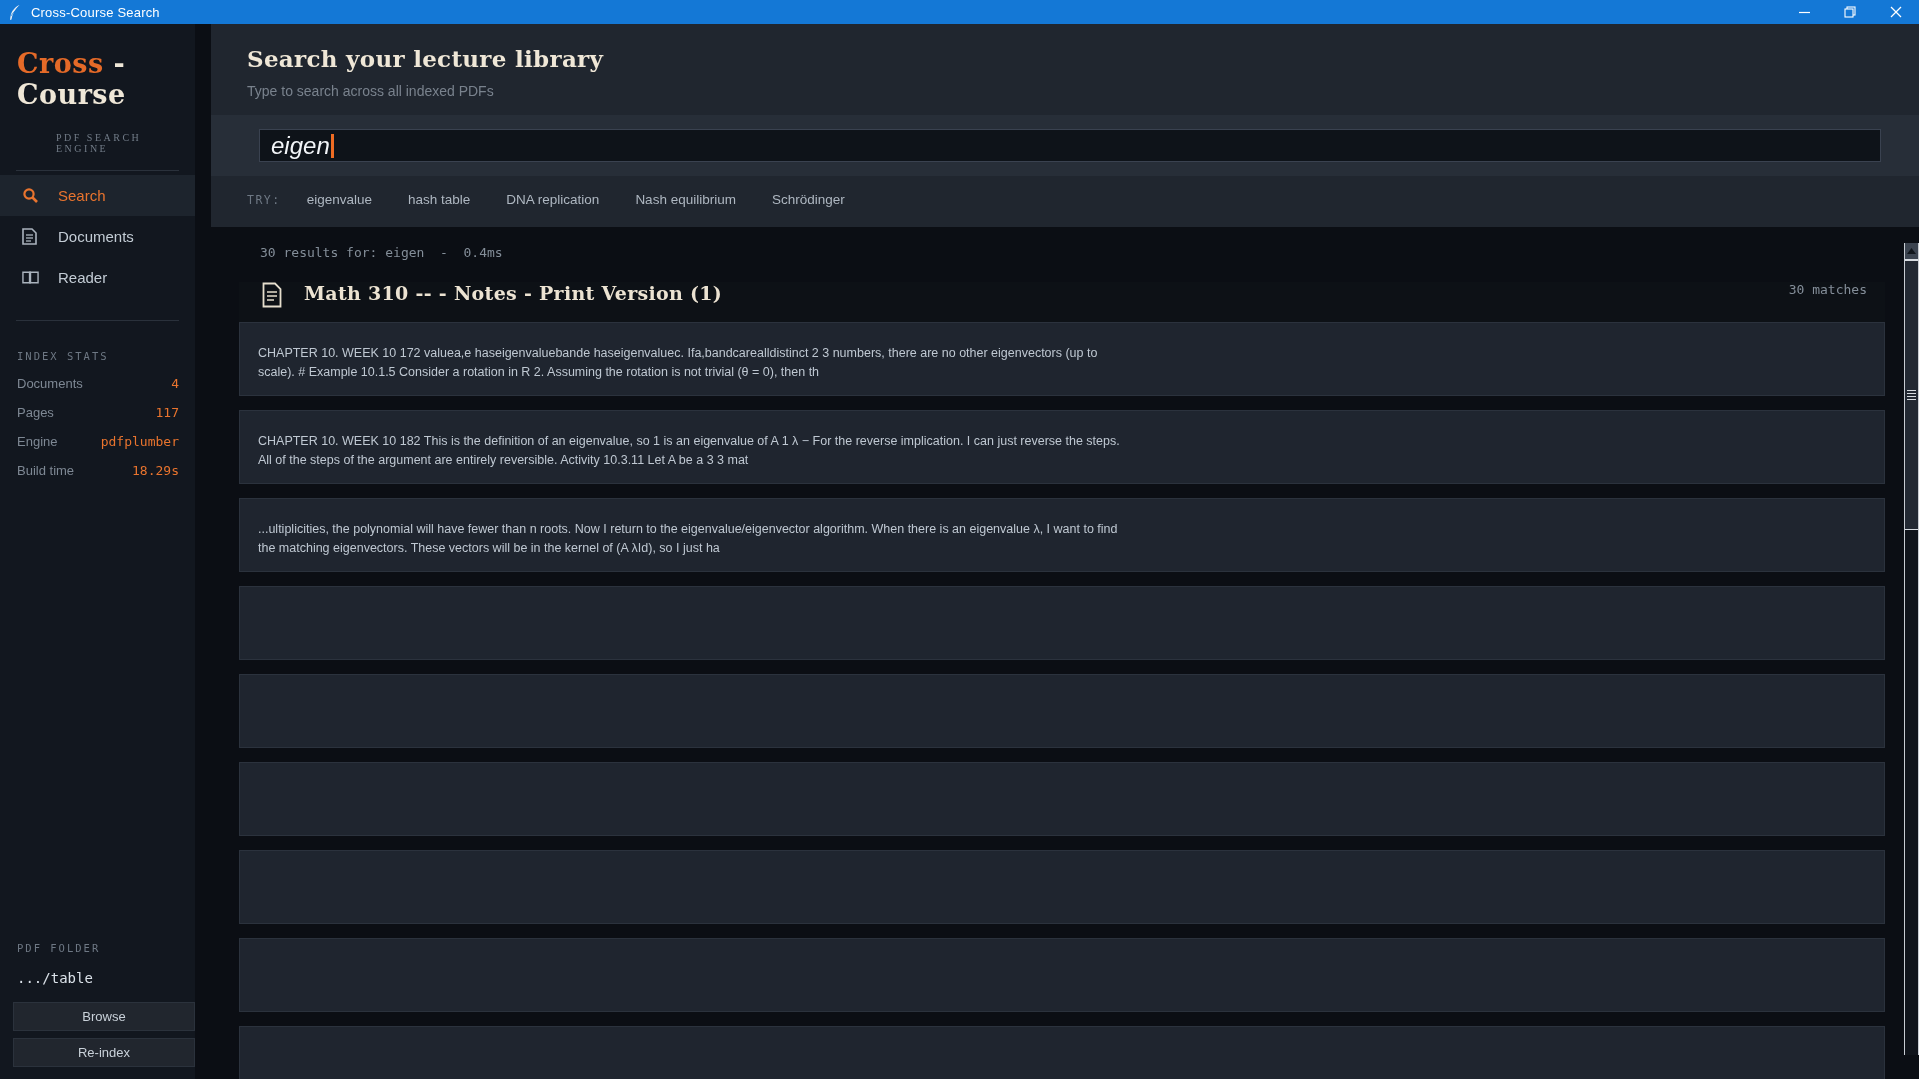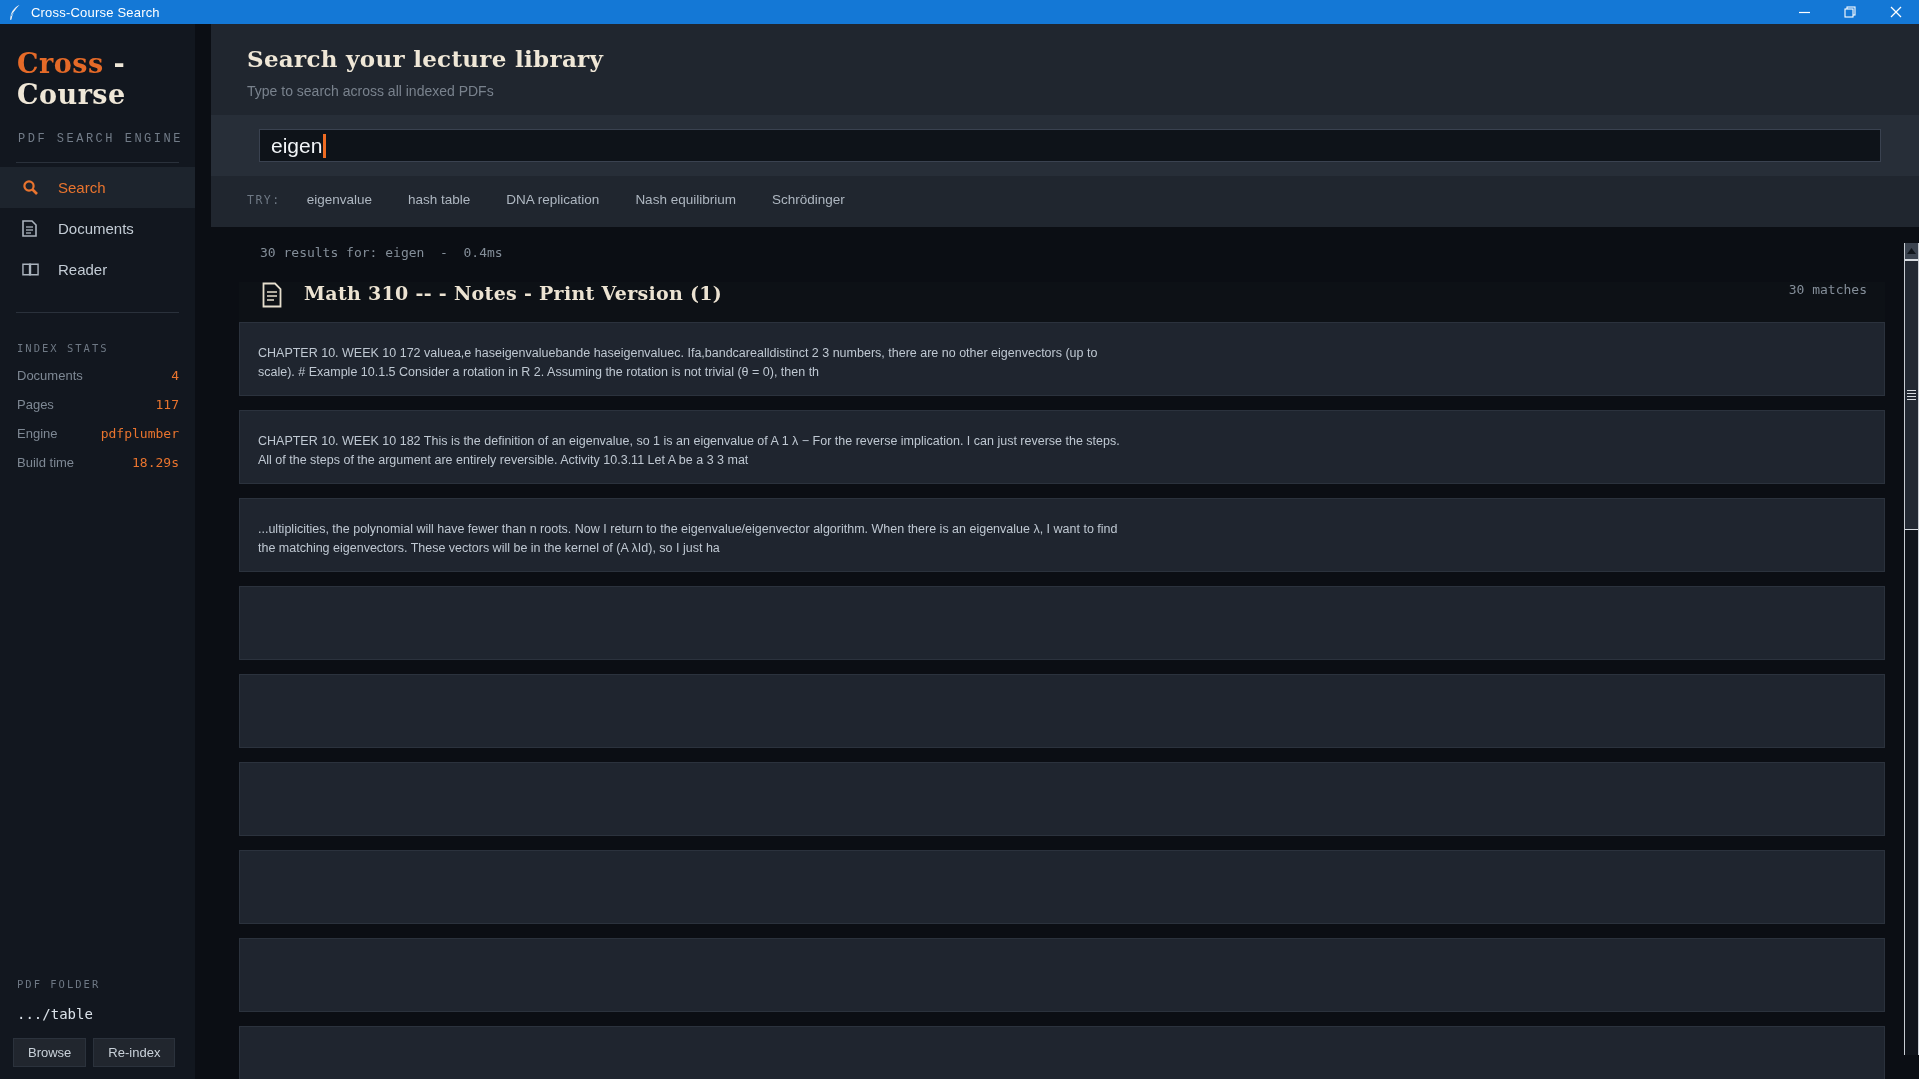--- a/index.html
+++ b/index.html
@@ -17,52 +17,52 @@
              color:#fff; font-size:12px; cursor:default; }
   .win-btn svg { display:block; }
 
   
   .sidebar { position:absolute; left:0; top:24px; width:195px; height:1055px;
              background:#12171f; color:#9aa4af; }
   .logo { padding:24px 0 0 17px; font-family:"DejaVu Serif", serif; font-weight:bold;
           font-size:27px; letter-spacing:.5px; }
   .logo .p1 { color:#e56a28;margin-top:44px; }
   .logo .p2 { color:#efe7d7; }
-  .tagline { padding:22px 0 0 18px; font-family:Liberation Mono, monospace;
-             font-size:12px; letter-spacing:2.5px; color:#727c88; }
+  .tagline { padding:22px 0 0 18px; font-family:Liberation Serif, serif;
+             font-size:10px; letter-spacing:2.5px; color:#727c88;margin-left:38px; }
   .side-div { height:1px; background:#2a313b; margin:16px 16px 0 16px; }
   .nav { margin-top:4px; }
   .nav-item { height:41px; display:flex; align-items:center; padding-left:22px;
               font-size:15px; color:#c3ccd5; cursor:default; }
   .nav-item .nav-icon { width:17px; height:17px; margin-right:19px; display:flex; align-items:center; }
   .nav-item.active { background:#1d242d; color:#e9742e; }
   .stats-head, .folder-head { font-family:"DejaVu Sans Mono", monospace; font-size:10.5px;
               letter-spacing:2px; color:#6e7884; padding-left:17px; }
   .stat-row { display:flex; justify-content:space-between; align-items:baseline;
               padding:0 16px 0 17px; margin-top:14px; }
   .stat-label { font-size:13px; color:#7e8894; }
   .stat-value { font-family:"DejaVu Sans Mono", monospace; font-size:13px; color:#e9742e; }
   .folder-path { font-family:"DejaVu Sans Mono", monospace; font-size:14px; color:#dbe2e9;
                  padding-left:17px; margin-top:16px; }
-  .folder-btns { display:flex; gap:7px; padding-left:13px; margin-top:16px; }
+  .folder-btns { display:flex; gap:7px; padding-left:13px; margin-top:16px;flex-direction:column; }
   .side-btn { background:#21262e; border:1px solid #2b323c; color:#c9d1d9; font-size:13px;
               padding:6px 14px; font-family:"Liberation Sans", sans-serif; cursor:default; }
 
   
   .main { position:absolute; left:195px; top:24px; width:1724px; height:1055px;
           background:#0b0e14; overflow:hidden; }
   .header-block { margin-left:16px; background:#20262f; }
   .hb-top { padding:21px 0 16px 36px; }
   .page-title { font-family:"DejaVu Serif", serif; font-weight:bold; font-size:23px;
                 color:#efe7d7; letter-spacing:.3px; }
   .page-sub { margin-top:11px; font-size:14px; color:#79828d; }
   .search-band { background:#272e38; padding:14px 38px 14px 48px; }
   .search-input { height:33px; background:#0e1319; border:1px solid #3a4250;
                   display:flex; align-items:center; padding-left:11px; cursor:text; }
-  .search-text { color:#f2f5f8; font-size:21px; }
+  .search-text { color:#f2f5f8; font-size:24px;font-style:italic; }
   .caret { display:inline-block; width:3px; height:24px; background:#ef6c23; margin-left:1px; }
   .try-row { padding:16px 0 20px 36px; display:flex; align-items:center; }
   .try-label { font-family:"DejaVu Sans Mono", monospace; font-size:11.5px; letter-spacing:1.5px;
                color:#6e7884; margin-right:26px; }
   .suggestion { font-size:13.5px; color:#aeb7c1; margin-right:36px; cursor:default; }
   .status-row { margin:18px 0 0 65px; font-family:"DejaVu Sans Mono", monospace;
                 font-size:13px; color:#848e99; white-space:pre; }
   .results { margin:22px 34px 0 44px; }
   .card-header { height:40px; background:#0d1116; display:flex; align-items:flex-start;
                  padding:0 18px 0 23px; }

